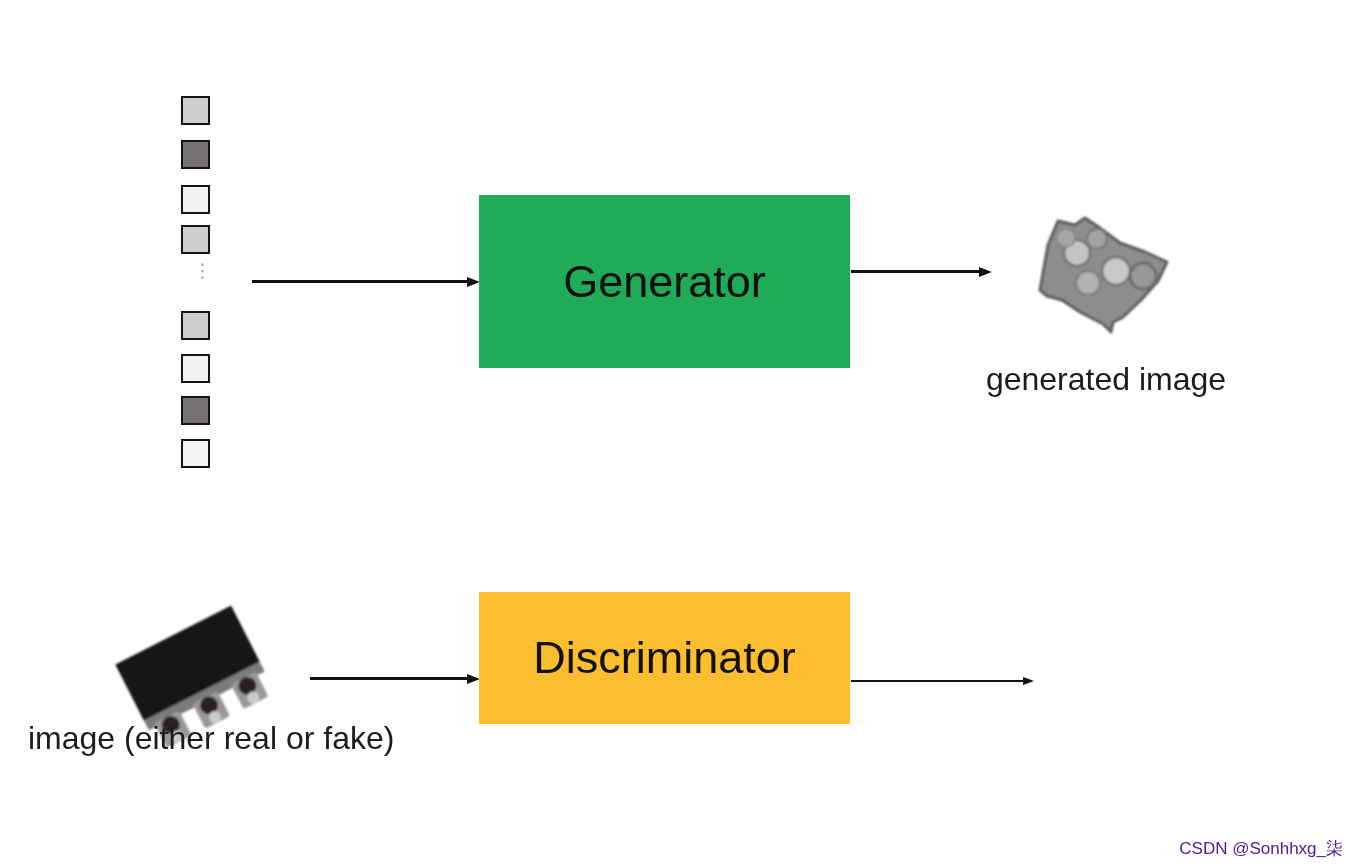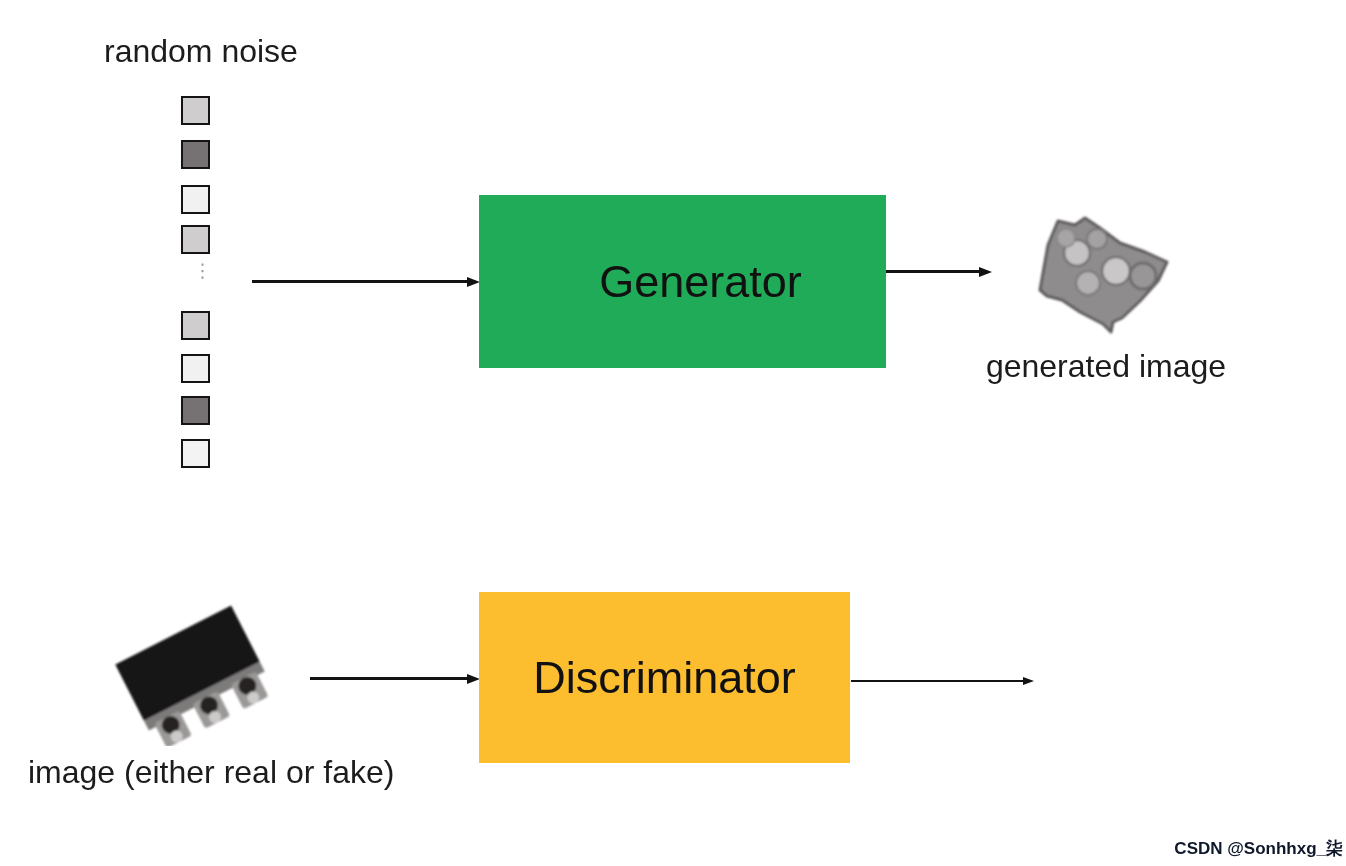--- a/index.html
+++ b/index.html
@@ -2,22 +2,22 @@
 <html><head>
 <meta charset="utf-8">
 <style>
   html,body { margin:0; padding:0; background:#ffffff; }
   .canvas {
     position:relative; width:1346px; height:866px; background:#ffffff;
     font-family:"Liberation Sans", sans-serif; color:#1c1c1c; overflow:hidden;
   }
   .lbl { position:absolute; font-size:32px; white-space:nowrap; }
   .random-noise-label { left:104px; top:33px; }
-  .gen-img-label { left:906px; top:348px; width:400px; text-align:center; }
-  .input-img-label { left:28px; top:754px; }
+  .gen-img-label { left:906px; top:361px; width:400px; text-align:center; }
+  .input-img-label { left:28px; top:720px; }
 
   
   .sq { position:absolute; left:181px; width:25px; height:25px; border:2px solid #141414; }
   .sq.s1 { top:96px; }  .sq.s2 { top:140px; } .sq.s3 { top:185px; } .sq.s4 { top:225px; }
   .sq.s5 { top:311px; } .sq.s6 { top:354px; } .sq.s7 { top:396px; } .sq.s8 { top:439px; }
   .noise-dots { position:absolute; left:193px; top:259px; font-size:19px; color:#9a9a9a; line-height:24px; }
 
   
   .arrow { position:absolute; height:3px; background:#121212; }
   .arrow .head {
@@ -30,38 +30,37 @@
   .arrow3 { left:310px; top:677px; width:157px; }
   .arrow4 { left:851px; top:680px; width:172px; height:2px; }
   .arrow4 .head { right:-11px; border-left-width:11px; border-top-width:4.5px; border-bottom-width:4.5px; }
 
   
   .box {
     position:absolute; left:479px; width:371px;
     display:flex; align-items:center; justify-content:center;
     font-size:45px; color:#111111;
   }
-  .box-generator { top:195px; height:173px;padding-left:36px; }
-  .box-discriminator { top:592px; height:171px;text-align:right; }
+  .box-generator { top:195px; height:173px; }
+  .box-discriminator { top:592px; height:132px;text-align:right; }
 
   
   .gen-img-svg { position:absolute; left:1030px; top:205px; }
   .input-img-svg { position:absolute; left:112px; top:594px; }
 
   .prediction-value { position:absolute; left:1051px; top:636px; font-size:62px; white-space:nowrap; }
   .prediction-caption { position:absolute; left:900px; top:740px; width:430px; text-align:center; font-size:32px; line-height:41px; }
 
-  .watermark { position:absolute; right:3px; top:837px; font-size:17px; color:#0f172a;font-weight:bold; }
+  .watermark { position:absolute; right:3px; top:837px; font-size:17px; color:#4c1d95; }
 </style>
 </head>
 <body>
 
 <div class="canvas">
 
-  <div class="lbl random-noise-label">random noise</div>
 
   <div>
     <div class="sq s1" style="background: rgb(207, 205, 206);"></div>
     <div class="sq s2" style="background: rgb(118, 113, 114);"></div>
     <div class="sq s3" style="background: rgb(242, 241, 241);"></div>
     <div class="sq s4" style="background: rgb(207, 205, 206);"></div>
     <div class="noise-dots">⋮</div>
     <div class="sq s5" style="background: rgb(207, 205, 206);"></div>
     <div class="sq s6" style="background: rgb(242, 241, 241);"></div>
     <div class="sq s7" style="background: rgb(118, 113, 114);"></div>

